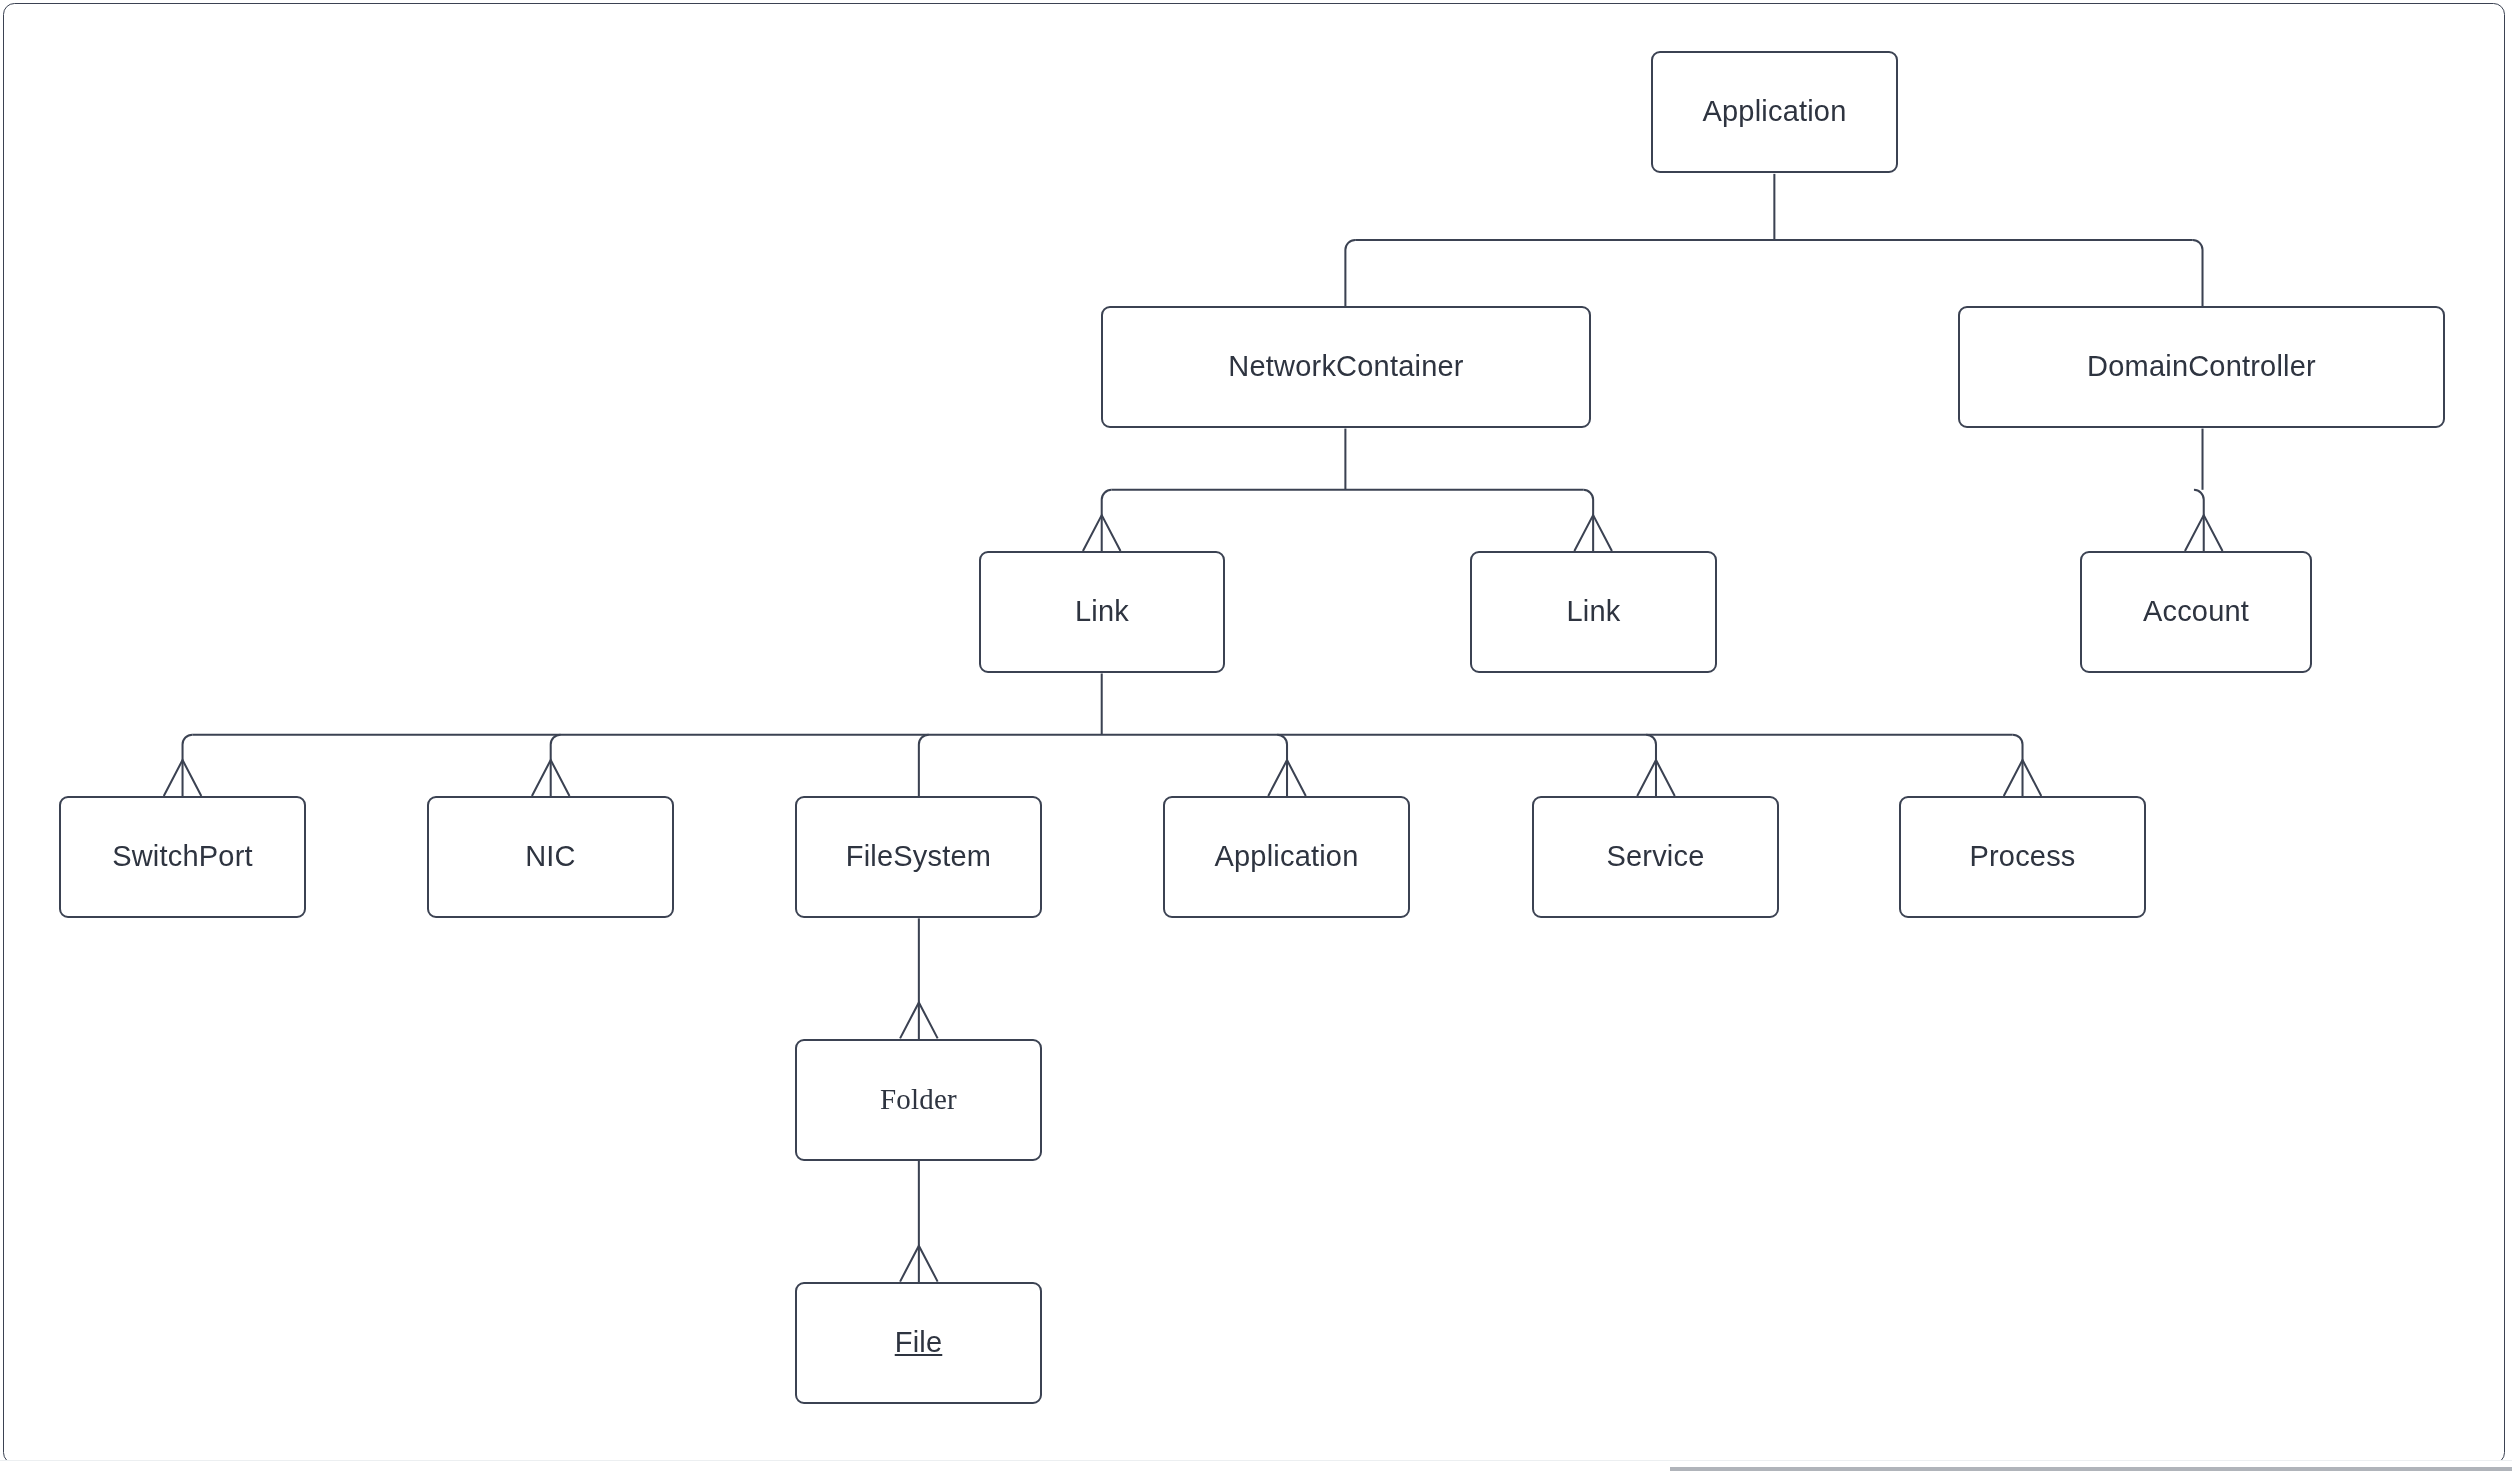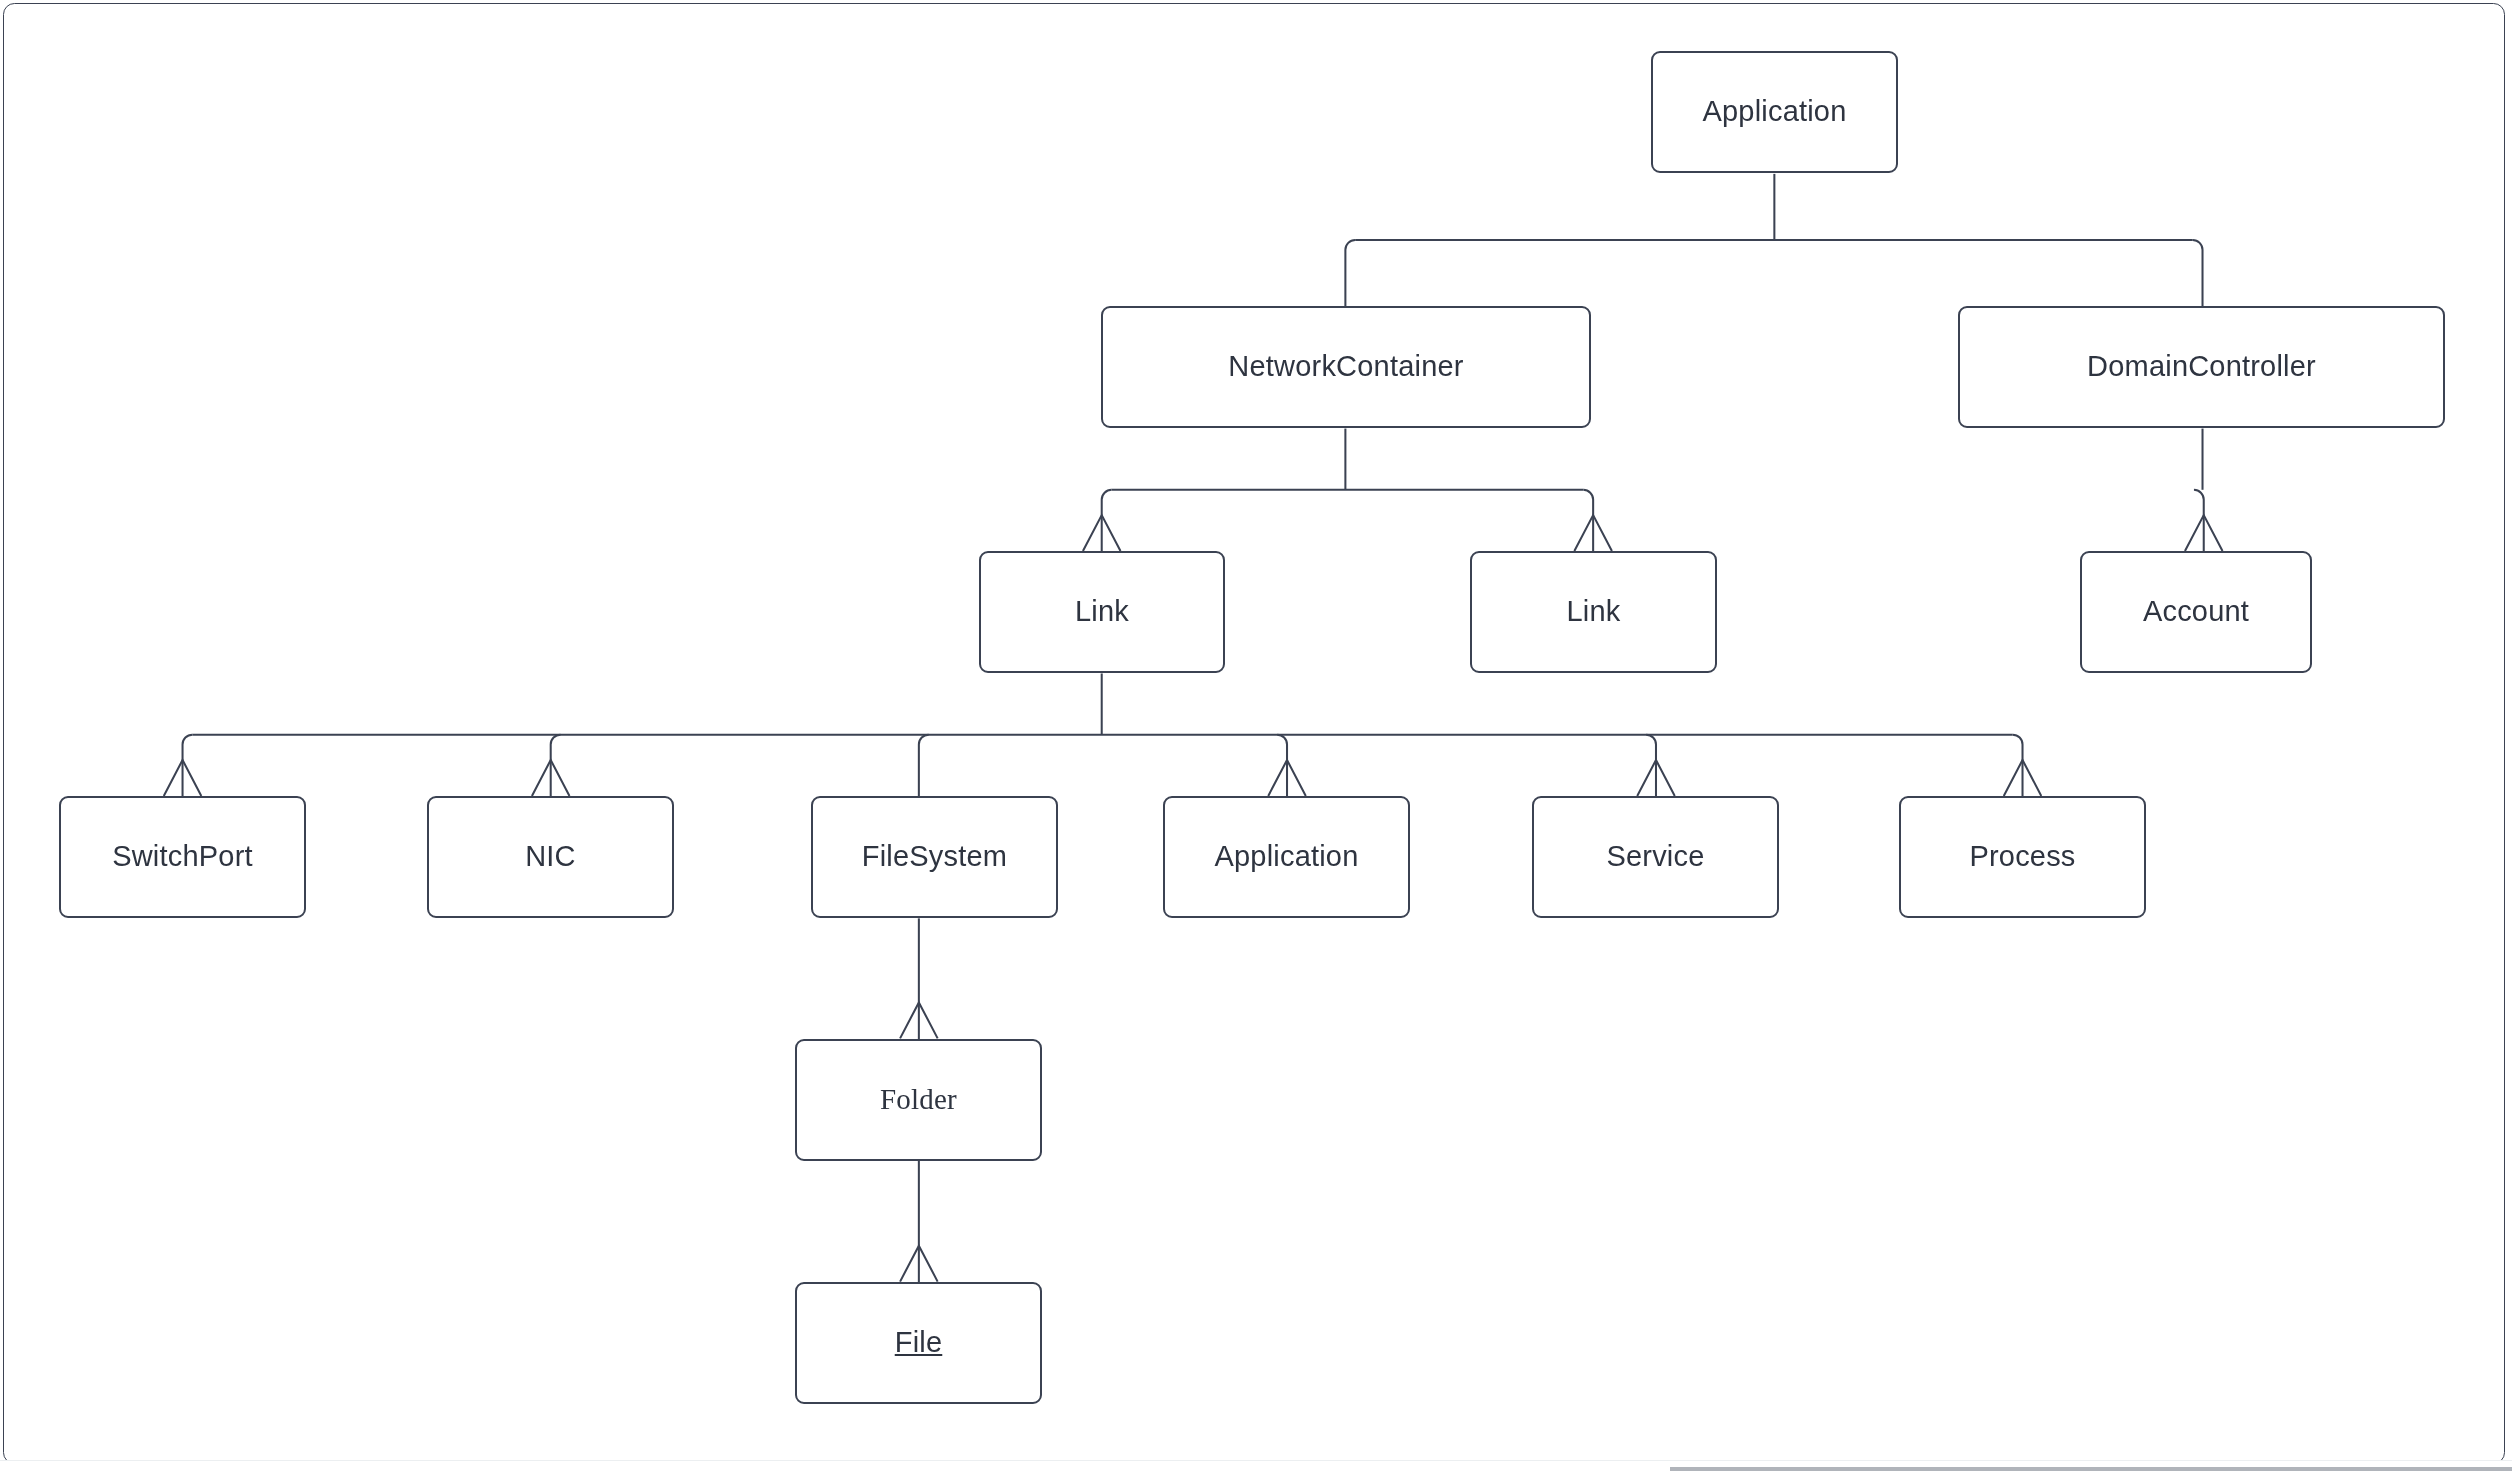--- a/index.html
+++ b/index.html
@@ -142,21 +142,21 @@
       </div>
       <div class="node-box" style="left: 2080px; top: 551px; width: 232px; height: 122px;">
         <span class="node-label">Account</span>
       </div>
       <div class="node-box" style="left: 59px; top: 796px; width: 247px; height: 122px;">
         <span class="node-label">SwitchPort</span>
       </div>
       <div class="node-box" style="left: 427px; top: 796px; width: 247px; height: 122px;">
         <span class="node-label">NIC</span>
       </div>
-      <div class="node-box" style="left: 795px; top: 796px; width: 247px; height: 122px; margin-left: 16px;">
+      <div class="node-box" style="left: 795px; top: 796px; width: 247px; height: 122px;">
         <span class="node-label">FileSystem</span>
       </div>
       <div class="node-box" style="left: 1163px; top: 796px; width: 247px; height: 122px;">
         <span class="node-label">Application</span>
       </div>
       <div class="node-box" style="left: 1532px; top: 796px; width: 247px; height: 122px;">
         <span class="node-label">Service</span>
       </div>
       <div class="node-box" style="left: 1899px; top: 796px; width: 247px; height: 122px;">
         <span class="node-label">Process</span>

